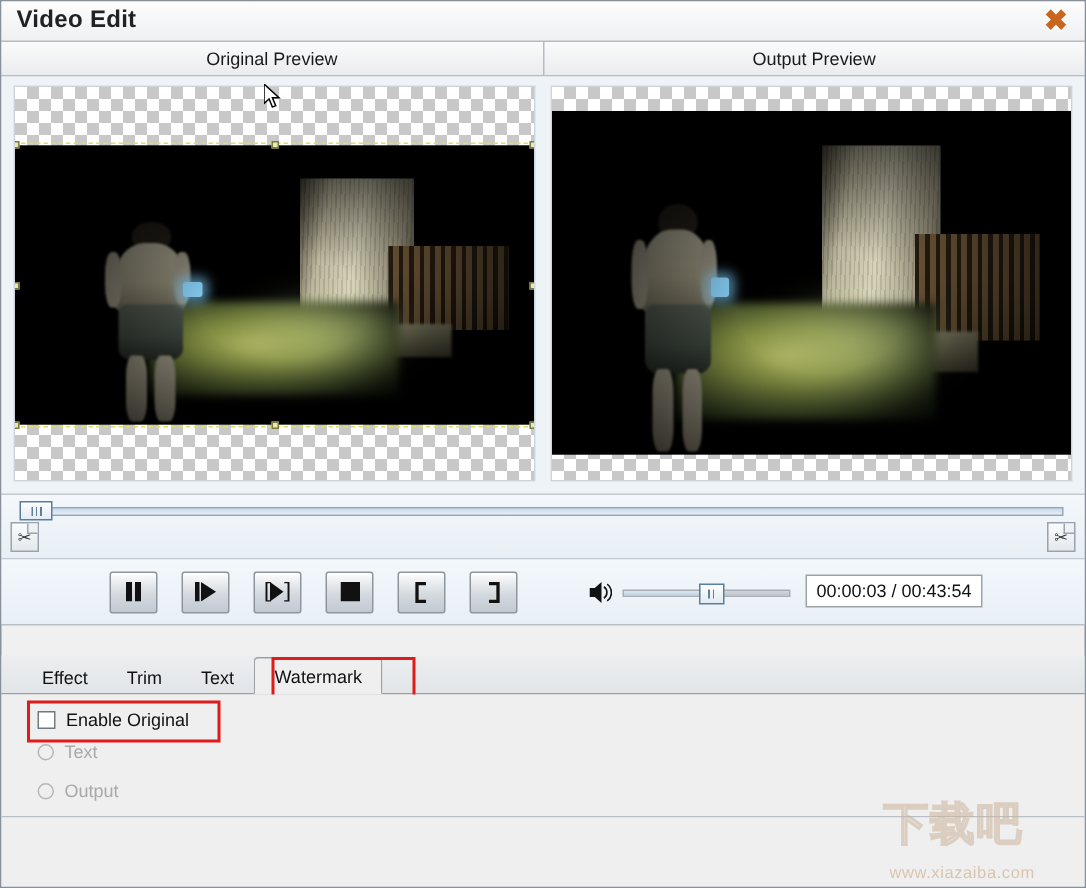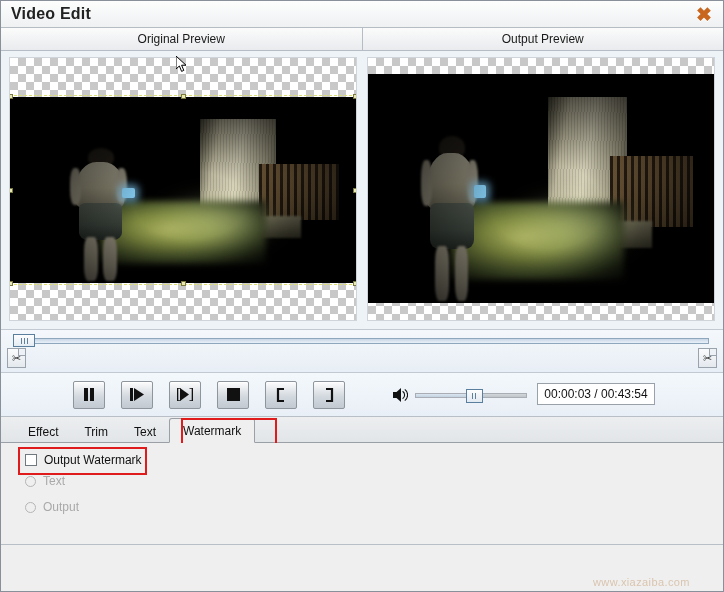--- a/index.html
+++ b/index.html
@@ -252,20 +252,21 @@
   }
 
   
   .tabs{
     height:26px;min-height:26px;
     background:linear-gradient(#eceef0,#e2e5e8);
     border-bottom:1px solid #9aa0a6;
     display:flex;align-items:flex-end;
     padding-left:14px;box-sizing:border-box;
     position:relative;
+    margin-top:20px;
   }
   .tab{
     height:21px;padding:0 13px;
     display:flex;align-items:center;
     font-size:12px;color:#111;cursor:pointer;
   }
   .tab.active{
     background:#efefef;
     border:1px solid #9aa0a6;border-bottom:1px solid #efefef;
     border-radius:3px 3px 0 0;
@@ -496,36 +497,37 @@
     <div class="tab active">
       <span>Watermark</span>
     </div>
     <div class="hl" style="left:180px;top:1px;width:92px;height:28px;"></div>
   </div>
 
   <div class="panel">
 
     <div class="chk-row">
       <span class="chkbox"></span>
-      <span class="chk-lb">Output Watermark</span>
+      <span class="chk-lb">Enable Original</span>
     </div>
     <div class="hl" style="left:17px;top:4px;width:125px;height:24px;"></div>
 
     <div class="radio-row" style="left:24px;top:31px;">
       <span class="radio"></span>
       <span class="rlb">Text</span>
     </div>
 
     <div class="radio-row" style="left:24px;top:57px;">
       <span class="radio"></span>
       <span class="rlb">Output</span>
     </div>
 
   </div>
 
   <div class="footer">
 
     <div class="cw">
+      <span class="cw-cjk">下载吧</span>
       <span class="cw-text">www.xiazaiba.com</span>
     </div>
   </div>
 
 </div>
 
 </body></html>

